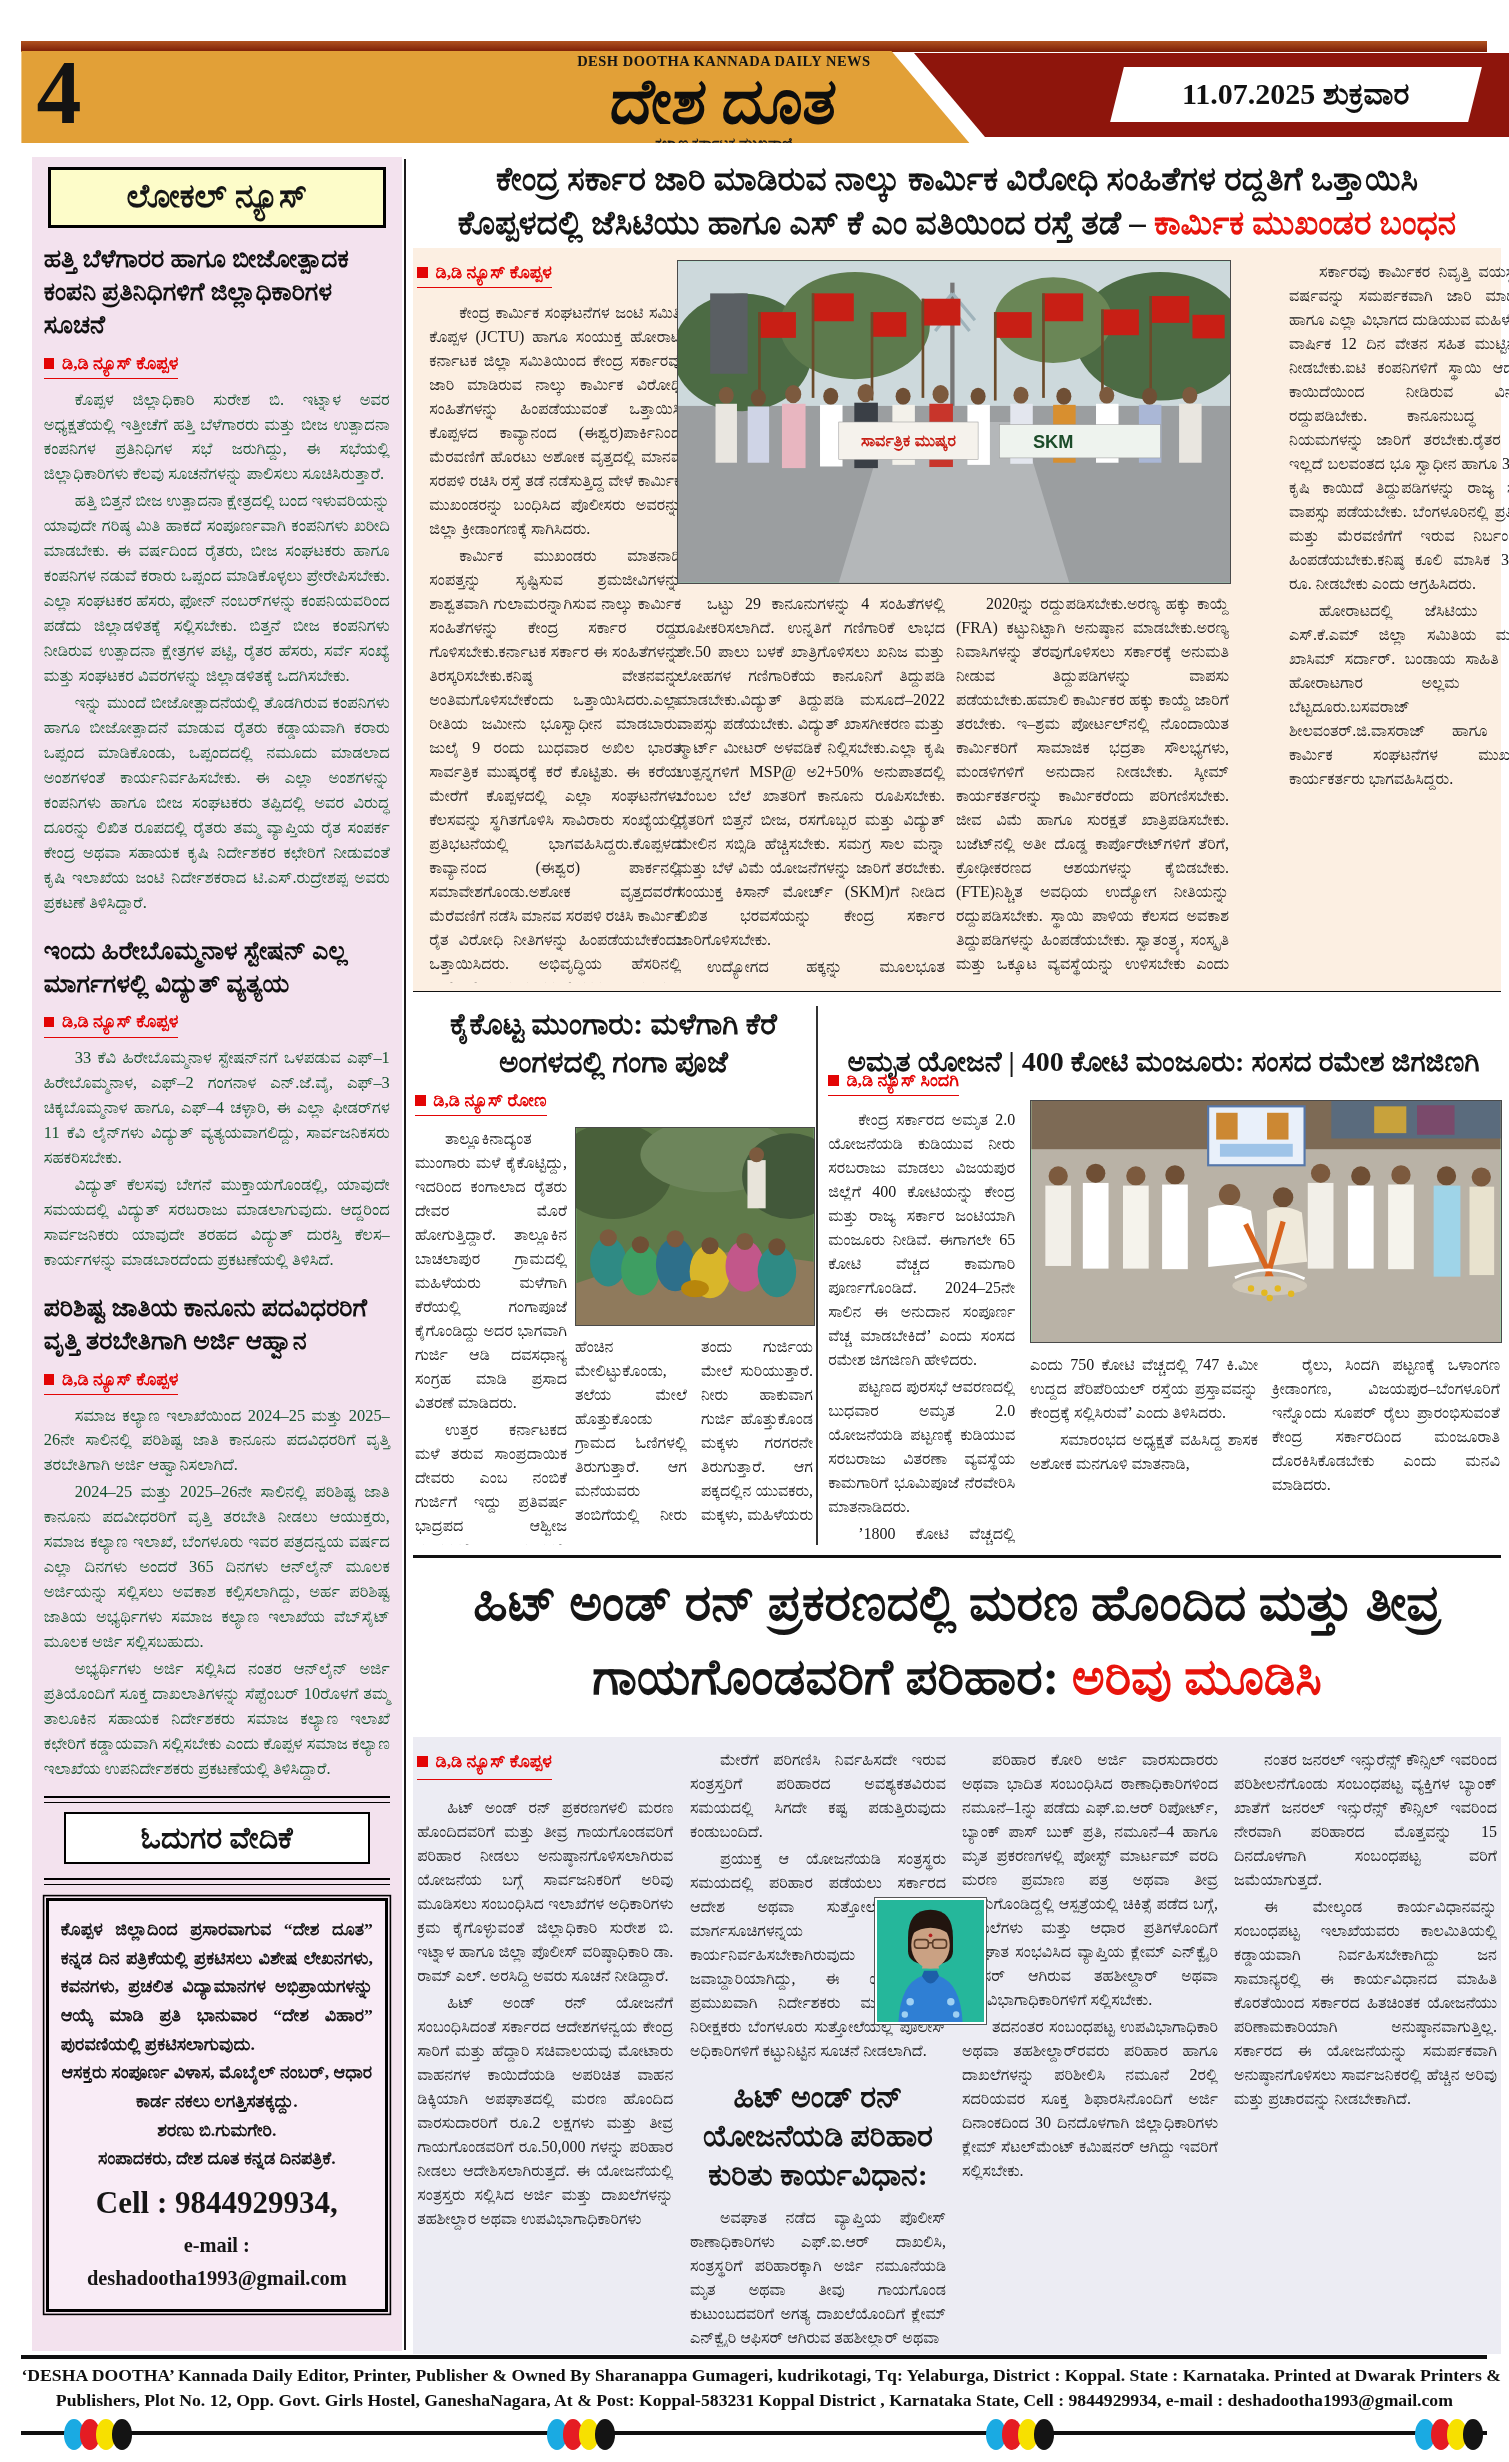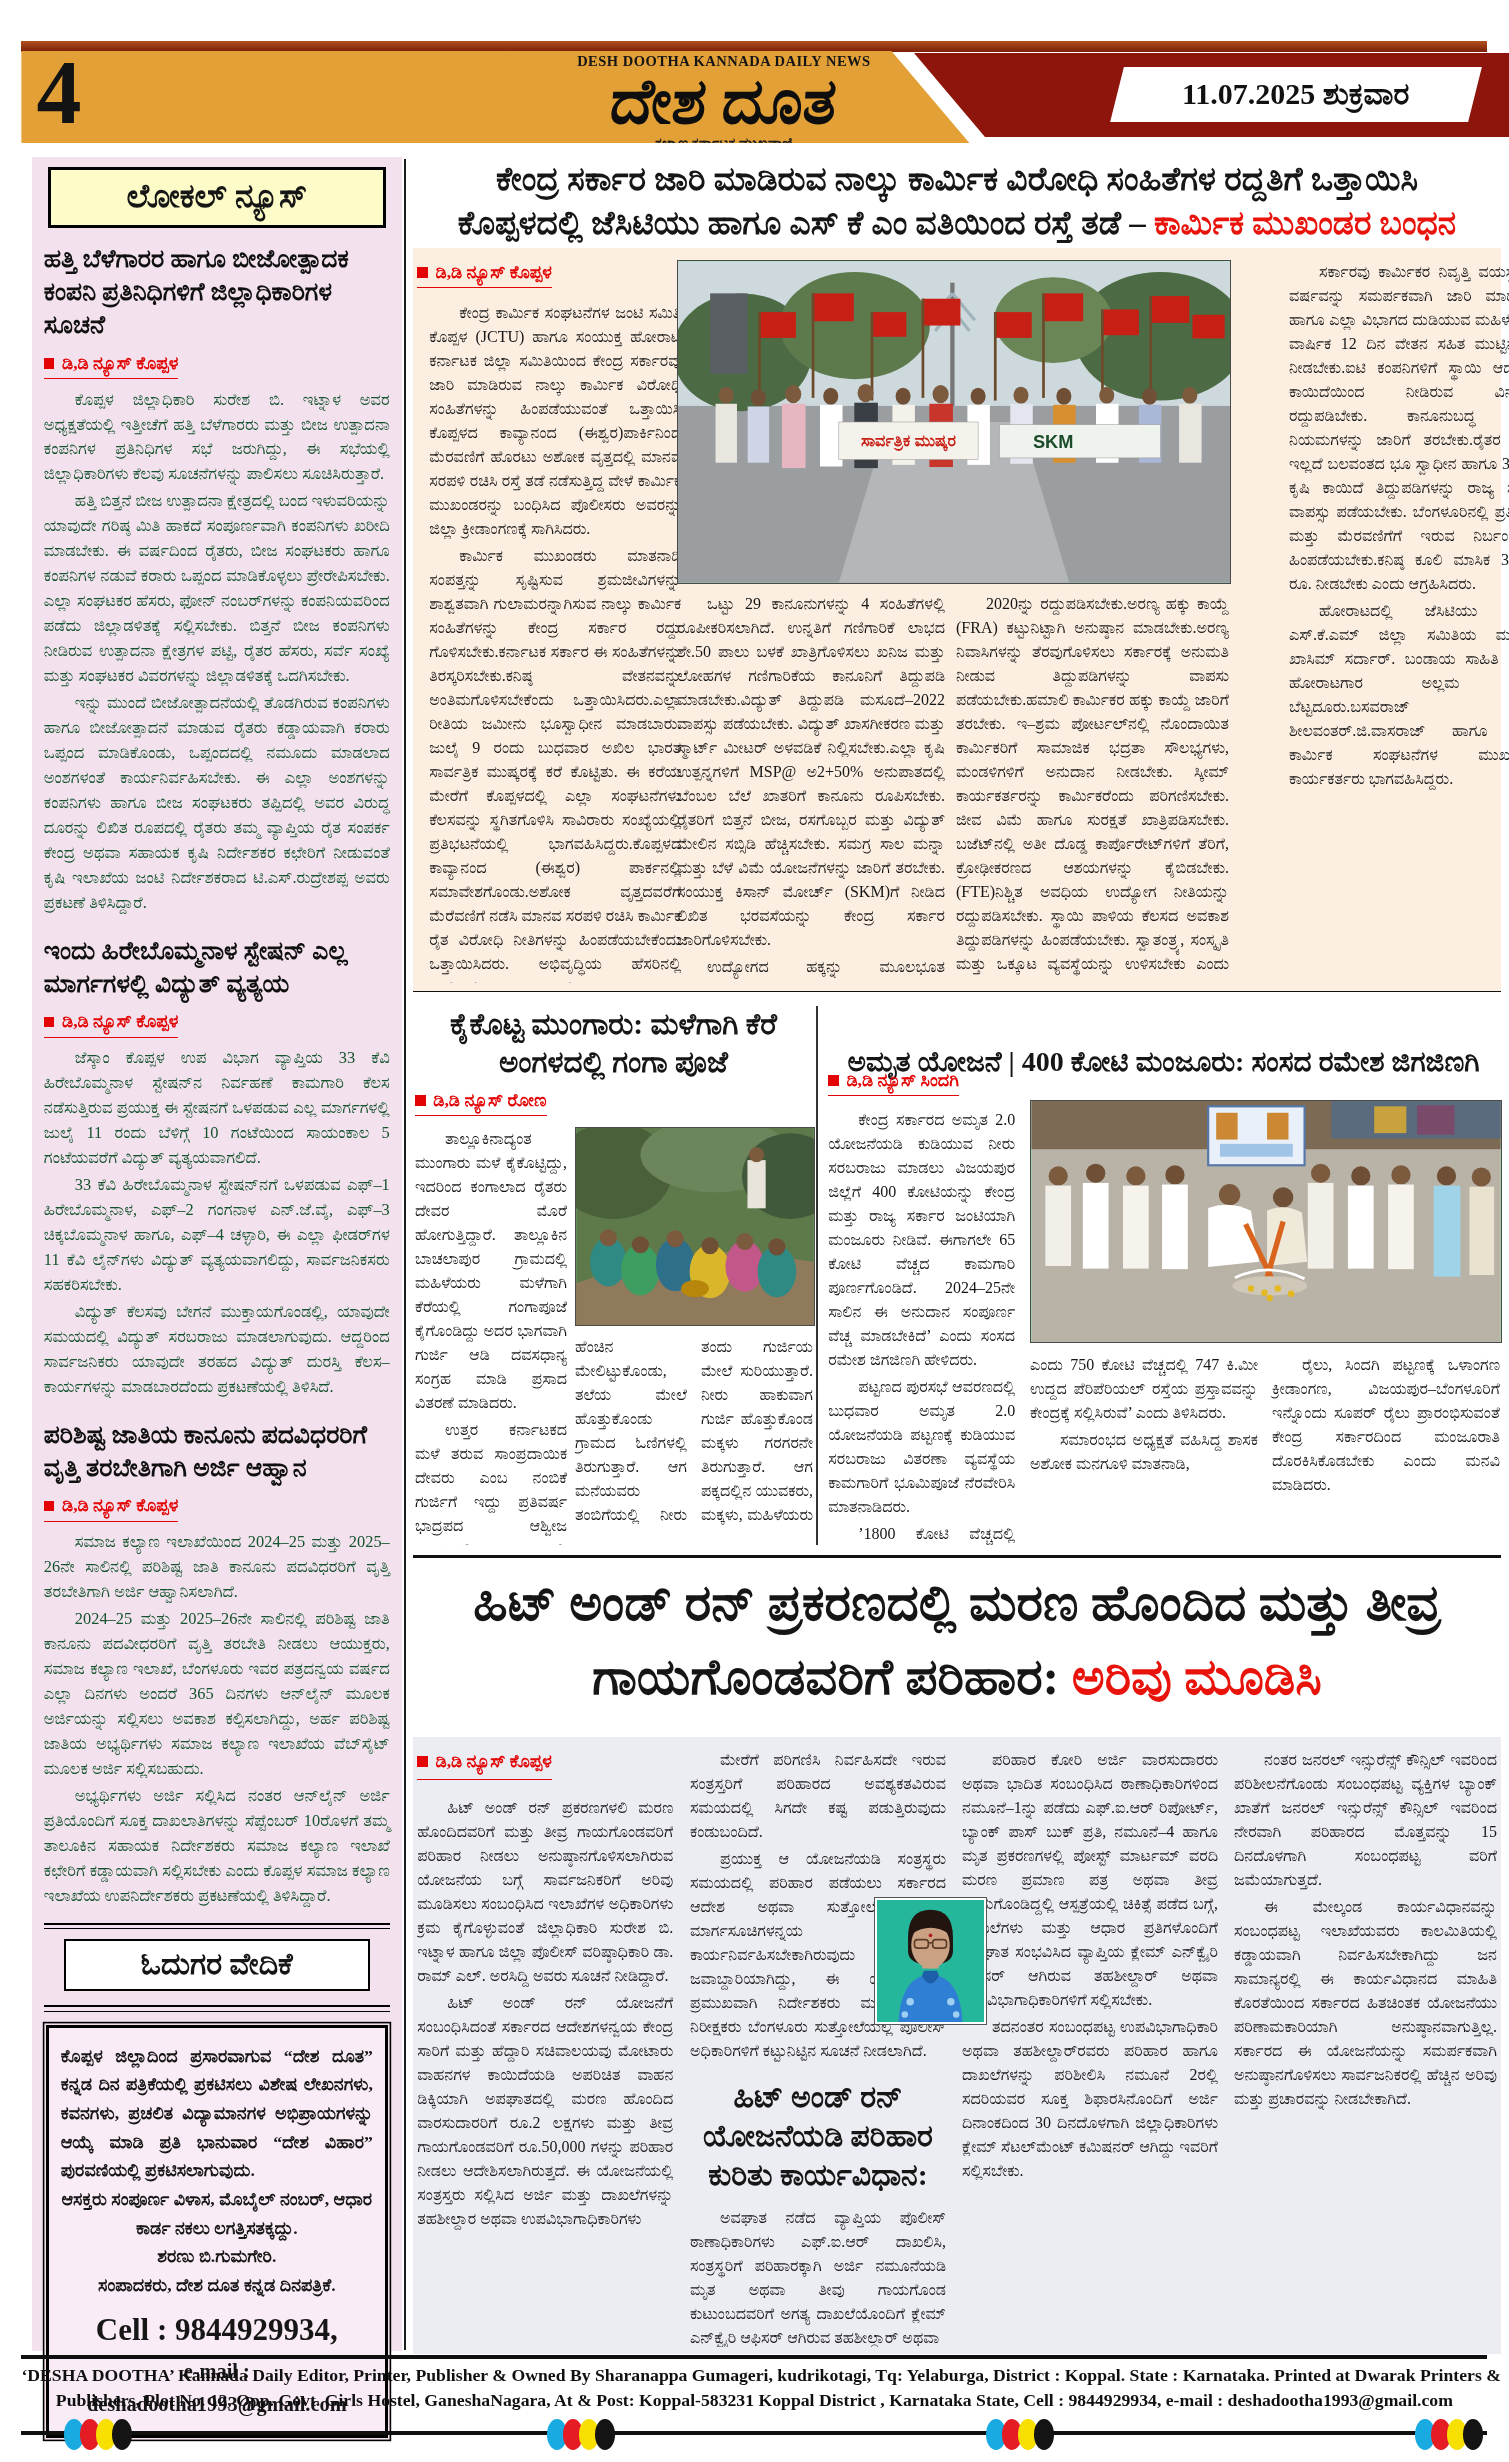--- a/index.html
+++ b/index.html
@@ -107,21 +107,20 @@
       <div class="bodytxt">
         <p>ಕೊಪ್ಪಳ ಜಿಲ್ಲಾಧಿಕಾರಿ ಸುರೇಶ ಬಿ. ಇಟ್ನಾಳ ಅವರ ಅಧ್ಯಕ್ಷತೆಯಲ್ಲಿ ಇತ್ತೀಚೆಗೆ ಹತ್ತಿ ಬೆಳೆಗಾರರು ಮತ್ತು ಬೀಜ ಉತ್ಪಾದನಾ ಕಂಪನಿಗಳ ಪ್ರತಿನಿಧಿಗಳ ಸಭೆ ಜರುಗಿದ್ದು, ಈ ಸಭೆಯಲ್ಲಿ ಜಿಲ್ಲಾಧಿಕಾರಿಗಳು ಕೆಲವು ಸೂಚನೆಗಳನ್ನು ಪಾಲಿಸಲು ಸೂಚಿಸಿರುತ್ತಾರೆ.</p>
         <p>ಹತ್ತಿ ಬಿತ್ತನೆ ಬೀಜ ಉತ್ಪಾದನಾ ಕ್ಷೇತ್ರದಲ್ಲಿ ಬಂದ ಇಳುವರಿಯನ್ನು ಯಾವುದೇ ಗರಿಷ್ಠ ಮಿತಿ ಹಾಕದೆ ಸಂಪೂರ್ಣವಾಗಿ ಕಂಪನಿಗಳು ಖರೀದಿ ಮಾಡಬೇಕು. ಈ ವರ್ಷದಿಂದ ರೈತರು, ಬೀಜ ಸಂಘಟಕರು ಹಾಗೂ ಕಂಪನಿಗಳ ನಡುವೆ ಕರಾರು ಒಪ್ಪಂದ ಮಾಡಿಕೊಳ್ಳಲು ಪ್ರೇರೇಪಿಸಬೇಕು. ಎಲ್ಲಾ ಸಂಘಟಕರ ಹೆಸರು, ಫೋನ್ ನಂಬರ್‌ಗಳನ್ನು ಕಂಪನಿಯವರಿಂದ ಪಡೆದು ಜಿಲ್ಲಾಡಳಿತಕ್ಕೆ ಸಲ್ಲಿಸಬೇಕು. ಬಿತ್ತನೆ ಬೀಜ ಕಂಪನಿಗಳು ನೀಡಿರುವ ಉತ್ಪಾದನಾ ಕ್ಷೇತ್ರಗಳ ಪಟ್ಟಿ, ರೈತರ ಹೆಸರು, ಸರ್ವೆ ಸಂಖ್ಯೆ ಮತ್ತು ಸಂಘಟಕರ ವಿವರಗಳನ್ನು ಜಿಲ್ಲಾಡಳಿತಕ್ಕೆ ಒದಗಿಸಬೇಕು.</p>
         <p>ಇನ್ನು ಮುಂದೆ ಬೀಜೋತ್ಪಾದನೆಯಲ್ಲಿ ತೊಡಗಿರುವ ಕಂಪನಿಗಳು ಹಾಗೂ ಬೀಜೋತ್ಪಾದನೆ ಮಾಡುವ ರೈತರು ಕಡ್ಡಾಯವಾಗಿ ಕರಾರು ಒಪ್ಪಂದ ಮಾಡಿಕೊಂಡು, ಒಪ್ಪಂದದಲ್ಲಿ ನಮೂದು ಮಾಡಲಾದ ಅಂಶಗಳಂತೆ ಕಾರ್ಯನಿರ್ವಹಿಸಬೇಕು. ಈ ಎಲ್ಲಾ ಅಂಶಗಳನ್ನು ಕಂಪನಿಗಳು ಹಾಗೂ ಬೀಜ ಸಂಘಟಕರು ತಪ್ಪಿದಲ್ಲಿ ಅವರ ವಿರುದ್ಧ ದೂರನ್ನು ಲಿಖಿತ ರೂಪದಲ್ಲಿ ರೈತರು ತಮ್ಮ ವ್ಯಾಪ್ತಿಯ ರೈತ ಸಂಪರ್ಕ ಕೇಂದ್ರ ಅಥವಾ ಸಹಾಯಕ ಕೃಷಿ ನಿರ್ದೇಶಕರ ಕಛೇರಿಗೆ ನೀಡುವಂತೆ ಕೃಷಿ ಇಲಾಖೆಯ ಜಂಟಿ ನಿರ್ದೇಶಕರಾದ ಟಿ.ಎಸ್.ರುದ್ರೇಶಪ್ಪ ಅವರು ಪ್ರಕಟಣೆ ತಿಳಿಸಿದ್ದಾರೆ.</p>
       </div>
       <div class="sb-gap"></div>
 
       <div class="sb-h">ಇಂದು ಹಿರೇಬೊಮ್ಮನಾಳ ಸ್ಟೇಷನ್ ಎಲ್ಲ ಮಾರ್ಗಗಳಲ್ಲಿ ವಿದ್ಯುತ್ ವ್ಯತ್ಯಯ</div>
       <div><span class="byline"><span class="mk"></span><span>ಡಿ,ಡಿ ನ್ಯೂಸ್ ಕೊಪ್ಪಳ</span></span></div>
       <div class="bodytxt">
-        <p>ಜೆಸ್ಕಾಂ ಕೊಪ್ಪಳ ಉಪ ವಿಭಾಗ ವ್ಯಾಪ್ತಿಯ 33 ಕೆವಿ ಹಿರೇಬೊಮ್ಮನಾಳ ಸ್ಟೇಷನ್‌ನ ನಿರ್ವಹಣೆ ಕಾಮಗಾರಿ ಕೆಲಸ ನಡೆಸುತ್ತಿರುವ ಪ್ರಯುಕ್ತ ಈ ಸ್ಟೇಷನಗೆ ಒಳಪಡುವ ಎಲ್ಲ ಮಾರ್ಗಗಳಲ್ಲಿ ಜುಲೈ 11 ರಂದು ಬೆಳಿಗ್ಗೆ 10 ಗಂಟೆಯಿಂದ ಸಾಯಂಕಾಲ 5 ಗಂಟೆಯವರೆಗೆ ವಿದ್ಯುತ್ ವ್ಯತ್ಯಯವಾಗಲಿದೆ.</p>
         <p>33 ಕೆವಿ ಹಿರೇಬೊಮ್ಮನಾಳ ಸ್ಟೇಷನ್‌ನಗೆ ಒಳಪಡುವ ಎಫ್–1 ಹಿರೇಬೊಮ್ಮನಾಳ, ಎಫ್–2 ಗಂಗನಾಳ ಎನ್.ಜೆ.ವೈ, ಎಫ್–3 ಚಿಕ್ಕಬೊಮ್ಮನಾಳ ಹಾಗೂ, ಎಫ್–4 ಚಳ್ಳಾರಿ, ಈ ಎಲ್ಲಾ ಫೀಡರ್‌ಗಳ 11 ಕೆವಿ ಲೈನ್‌ಗಳು ವಿದ್ಯುತ್ ವ್ಯತ್ಯಯವಾಗಲಿದ್ದು, ಸಾರ್ವಜನಿಕಸರು ಸಹಕರಿಸಬೇಕು.</p>
         <p>ವಿದ್ಯುತ್ ಕೆಲಸವು ಬೇಗನೆ ಮುಕ್ತಾಯಗೊಂಡಲ್ಲಿ, ಯಾವುದೇ ಸಮಯದಲ್ಲಿ ವಿದ್ಯುತ್ ಸರಬರಾಜು ಮಾಡಲಾಗುವುದು. ಆದ್ದರಿಂದ ಸಾರ್ವಜನಿಕರು ಯಾವುದೇ ತರಹದ ವಿದ್ಯುತ್ ದುರಸ್ತಿ ಕೆಲಸ–ಕಾರ್ಯಗಳನ್ನು ಮಾಡಬಾರದೆಂದು ಪ್ರಕಟಣೆಯಲ್ಲಿ ತಿಳಿಸಿದೆ.</p>
       </div>
       <div class="sb-gap"></div>
 
       <div class="sb-h">ಪರಿಶಿಷ್ಟ ಜಾತಿಯ ಕಾನೂನು ಪದವಿಧರರಿಗೆ ವೃತ್ತಿ ತರಬೇತಿಗಾಗಿ ಅರ್ಜಿ ಆಹ್ವಾನ</div>
       <div><span class="byline"><span class="mk"></span><span>ಡಿ,ಡಿ ನ್ಯೂಸ್ ಕೊಪ್ಪಳ</span></span></div>
       <div class="bodytxt">
         <p>ಸಮಾಜ ಕಲ್ಯಾಣ ಇಲಾಖೆಯಿಂದ 2024–25 ಮತ್ತು 2025–26ನೇ ಸಾಲಿನಲ್ಲಿ ಪರಿಶಿಷ್ಟ ಜಾತಿ ಕಾನೂನು ಪದವಿಧರರಿಗೆ ವೃತ್ತಿ ತರಬೇತಿಗಾಗಿ ಅರ್ಜಿ ಆಹ್ವಾನಿಸಲಾಗಿದೆ.</p>
         <p>2024–25 ಮತ್ತು 2025–26ನೇ ಸಾಲಿನಲ್ಲಿ ಪರಿಶಿಷ್ಟ ಜಾತಿ ಕಾನೂನು ಪದವೀಧರರಿಗೆ ವೃತ್ತಿ ತರಬೇತಿ ನೀಡಲು ಆಯುಕ್ತರು, ಸಮಾಜ ಕಲ್ಯಾಣ ಇಲಾಖೆ, ಬೆಂಗಳೂರು ಇವರ ಪತ್ರದನ್ವಯ ವರ್ಷದ ಎಲ್ಲಾ ದಿನಗಳು ಅಂದರೆ 365 ದಿನಗಳು ಆನ್‌ಲೈನ್ ಮೂಲಕ ಅರ್ಜಿಯನ್ನು ಸಲ್ಲಿಸಲು ಅವಕಾಶ ಕಲ್ಪಿಸಲಾಗಿದ್ದು, ಅರ್ಹ ಪರಿಶಿಷ್ಟ ಜಾತಿಯ ಅಭ್ಯರ್ಥಿಗಳು ಸಮಾಜ ಕಲ್ಯಾಣ ಇಲಾಖೆಯ ವೆಬ್‌ಸೈಟ್ ಮೂಲಕ ಅರ್ಜಿ ಸಲ್ಲಿಸಬಹುದು.</p>

